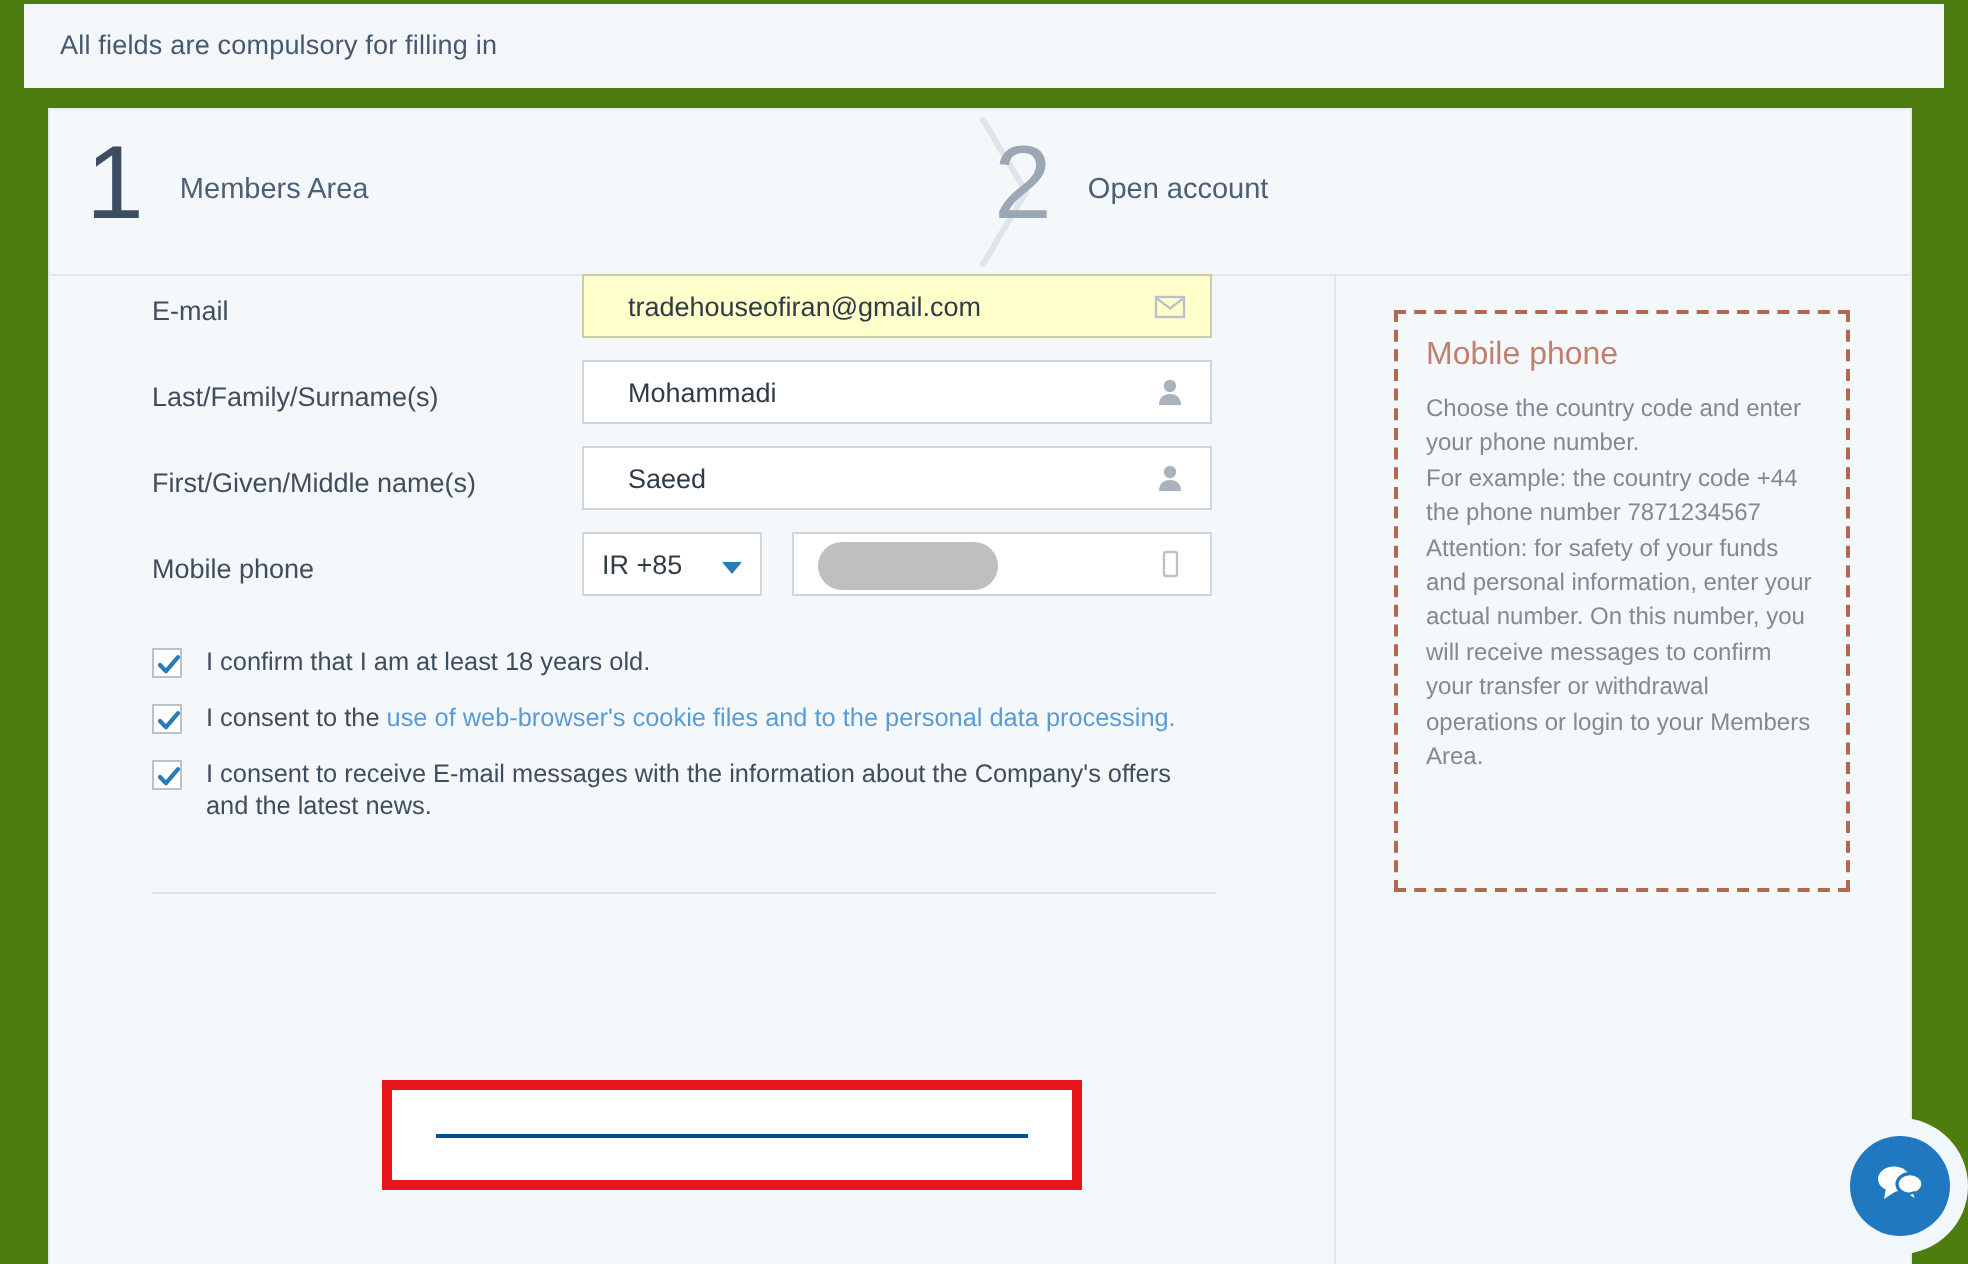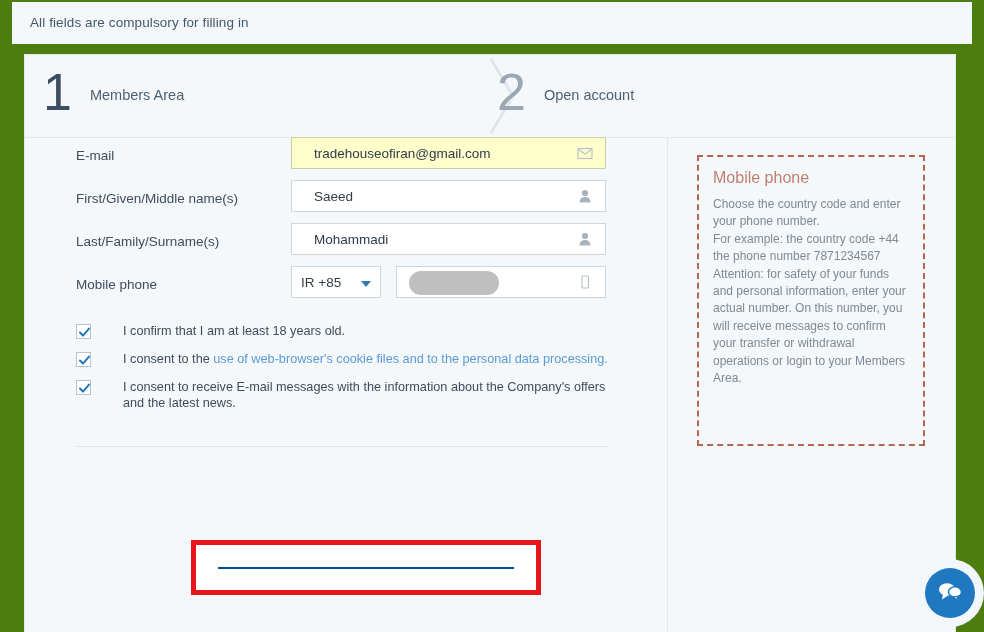--- a/index.html
+++ b/index.html
@@ -175,21 +175,20 @@
     position: absolute;
     left: 0; top: 268px;
     width: 642px;
   }
   .check-row {
     position: relative;
     display: flex;
     align-items: flex-start;
     margin-bottom: 12px;
     padding-left: 51px;
-    gap: 20px;
   }
   .cbox {
     flex: 0 0 auto;
     width: 15px; height: 15px;
     border: 1px solid #b9c2ca;
     background: #ffffff;
     margin-top: 1px;
     position: relative;
     box-sizing: border-box;
   }
@@ -315,33 +314,33 @@
         <input class="field-input autofill" type="text" value="tradehouseofiran@gmail.com" style="">
         <span class="field-icon">
           <svg width="16" height="16" viewBox="0 0 16 16">
             <rect x="1" y="3.5" width="14" height="10" fill="none" stroke="#b9c2ca" stroke-width="1.2"></rect>
             <path d="M1.4 4.2 L8 9.2 L14.6 4.2" fill="none" stroke="#b9c2ca" stroke-width="1.2"></path>
           </svg>
         </span>
       </div>
 
       <div class="field-row">
-        <div class="field-label">First/Given/Middle name(s)</div>
-        <input class="field-input" type="text" value="Saeed" style="">
+        <div class="field-label">Last/Family/Surname(s)</div>
+        <input class="field-input" type="text" value="Mohammadi" style="">
         <span class="field-icon">
           <svg width="16" height="16" viewBox="0 0 16 16">
             <circle cx="8" cy="5" r="3.1" fill="#a9b3bd"></circle>
             <path d="M2.5 14.5 C2.5 10.6 5 9 8 9 C11 9 13.5 10.6 13.5 14.5 Z" fill="#a9b3bd"></path>
           </svg>
         </span>
       </div>
 
       <div class="field-row">
-        <div class="field-label">Last/Family/Surname(s)</div>
-        <input class="field-input" type="text" value="Mohammadi" style="">
+        <div class="field-label">First/Given/Middle name(s)</div>
+        <input class="field-input" type="text" value="Saeed" style="">
         <span class="field-icon">
           <svg width="16" height="16" viewBox="0 0 16 16">
             <circle cx="8" cy="5" r="3.1" fill="#a9b3bd"></circle>
             <path d="M2.5 14.5 C2.5 10.6 5 9 8 9 C11 9 13.5 10.6 13.5 14.5 Z" fill="#a9b3bd"></path>
           </svg>
         </span>
       </div>
 
       <div class="field-row">
         <div class="field-label">Mobile phone</div>

